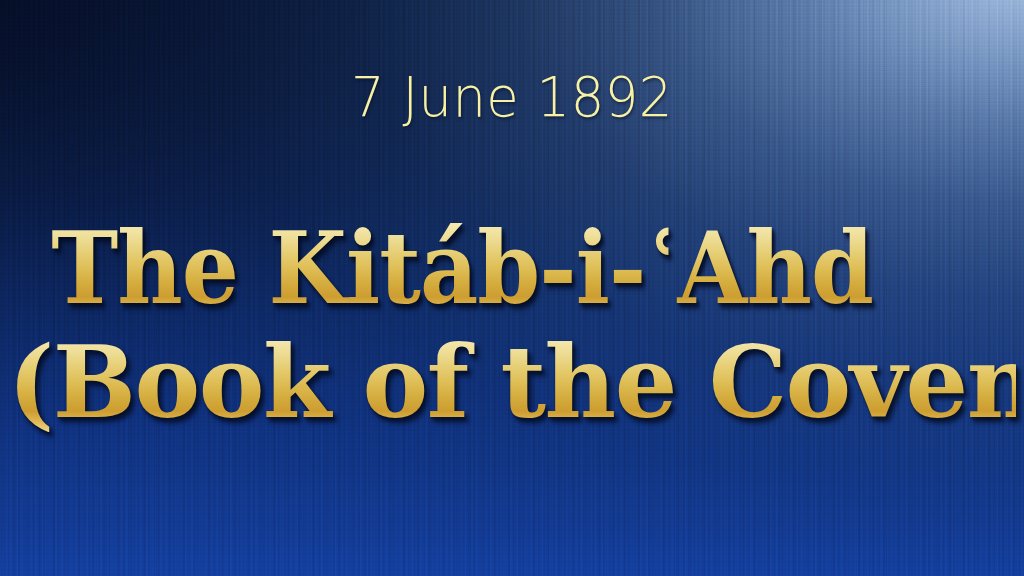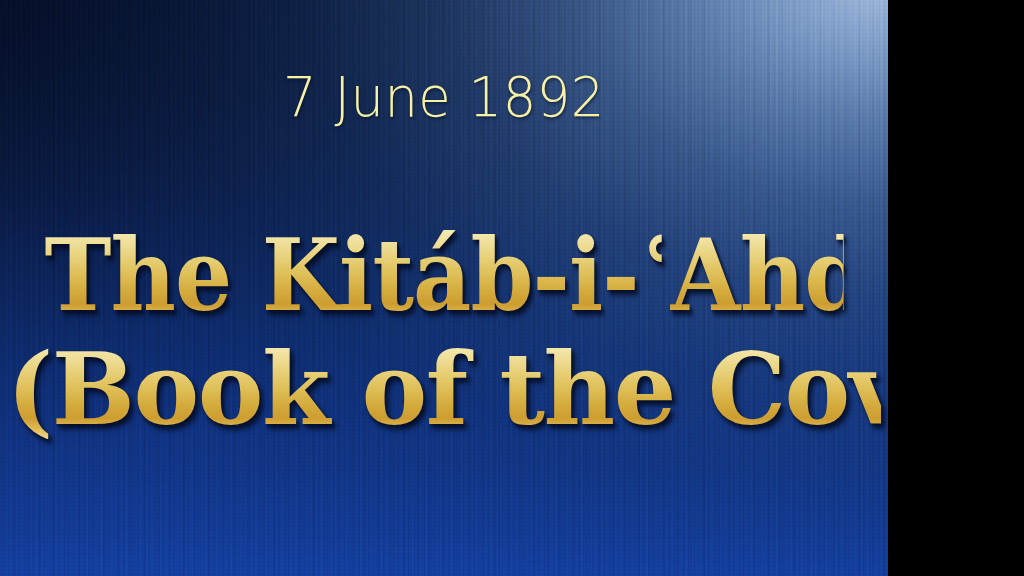--- a/index.html
+++ b/index.html
@@ -4,21 +4,21 @@
 <title>Title Slide</title>
 <style>
   html, body {
     margin: 0;
     padding: 0;
     background: #000;
   }
 
   .slide {
     position: relative;
-    width: 888px;
+    width: 1024px;
     height: 576px;
     overflow: hidden;
     font-family: "Liberation Sans", sans-serif;
     
     background-color: #7f1d1d;
     user-select: none;
   }
 
   
   
@@ -169,24 +169,24 @@
       1px 2px 3px rgba(4, 12, 34, 0.55),
       0 0 1px rgba(8, 20, 46, 0.35);
     transform: scaleX(0.96);
     transform-origin: center top;
     white-space: nowrap;
   }
 
   
   .title-block {
     position: absolute;
-    top: 225px;
+    top: 218px;
     left: 0;
     right: 0;
-    text-align: right;
+    text-align: left;
   }
 
   .title-line {
     display: block;
     position: relative;
     font-family: "DejaVu Serif", "Liberation Serif", serif;
     font-weight: 700;
     line-height: 1.0;
     white-space: nowrap;
     

